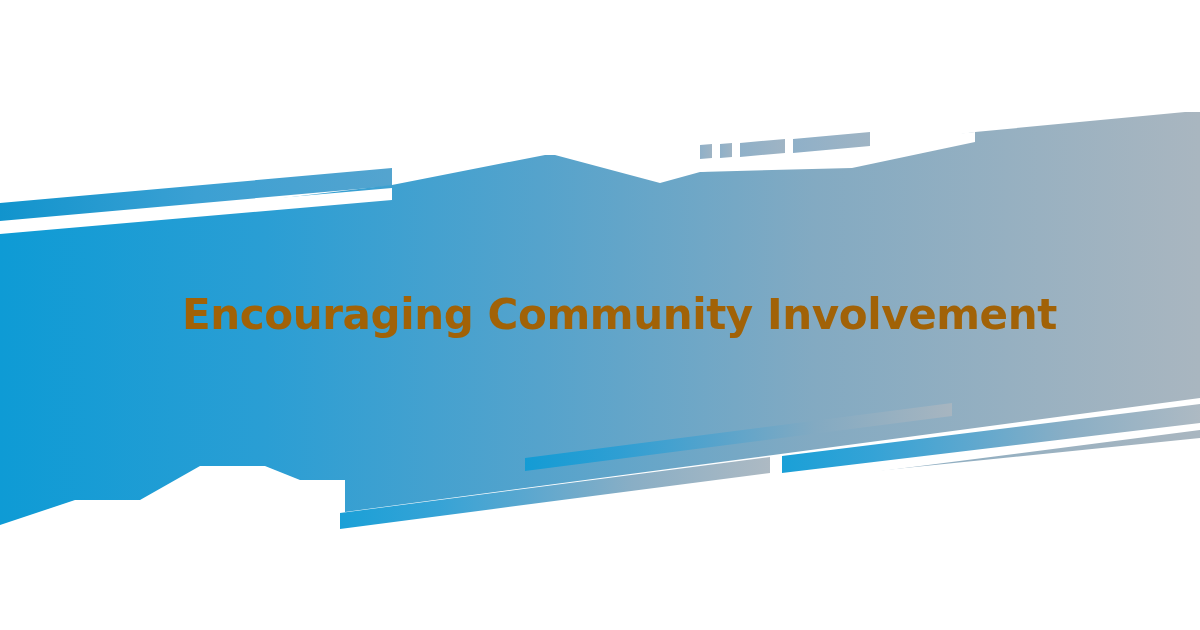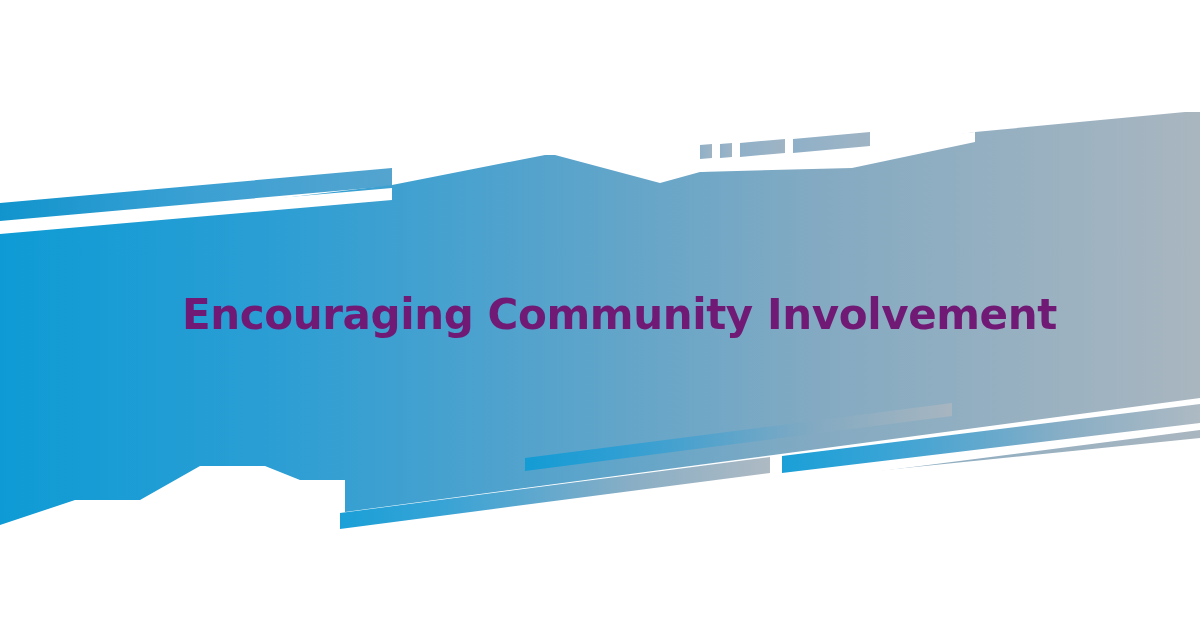--- a/index.html
+++ b/index.html
@@ -36,21 +36,21 @@
     align-items: center;
     justify-content: flex-start;
     pointer-events: none;
   }
   .banner-title-text {
     margin-left: 182px;
     font-family: "DejaVu Sans", "Liberation Sans", sans-serif;
     font-size: 42px;
     font-weight: 700;
     line-height: 1.1;
-    color: #701a75;
+    color: #a16207;
     letter-spacing: -0.4px;
     white-space: nowrap;
   }
 </style>
 </head>
 <body>
 
 <div class="banner">
 
   <svg class="banner-art" viewBox="0 0 1200 630" preserveAspectRatio="none">

